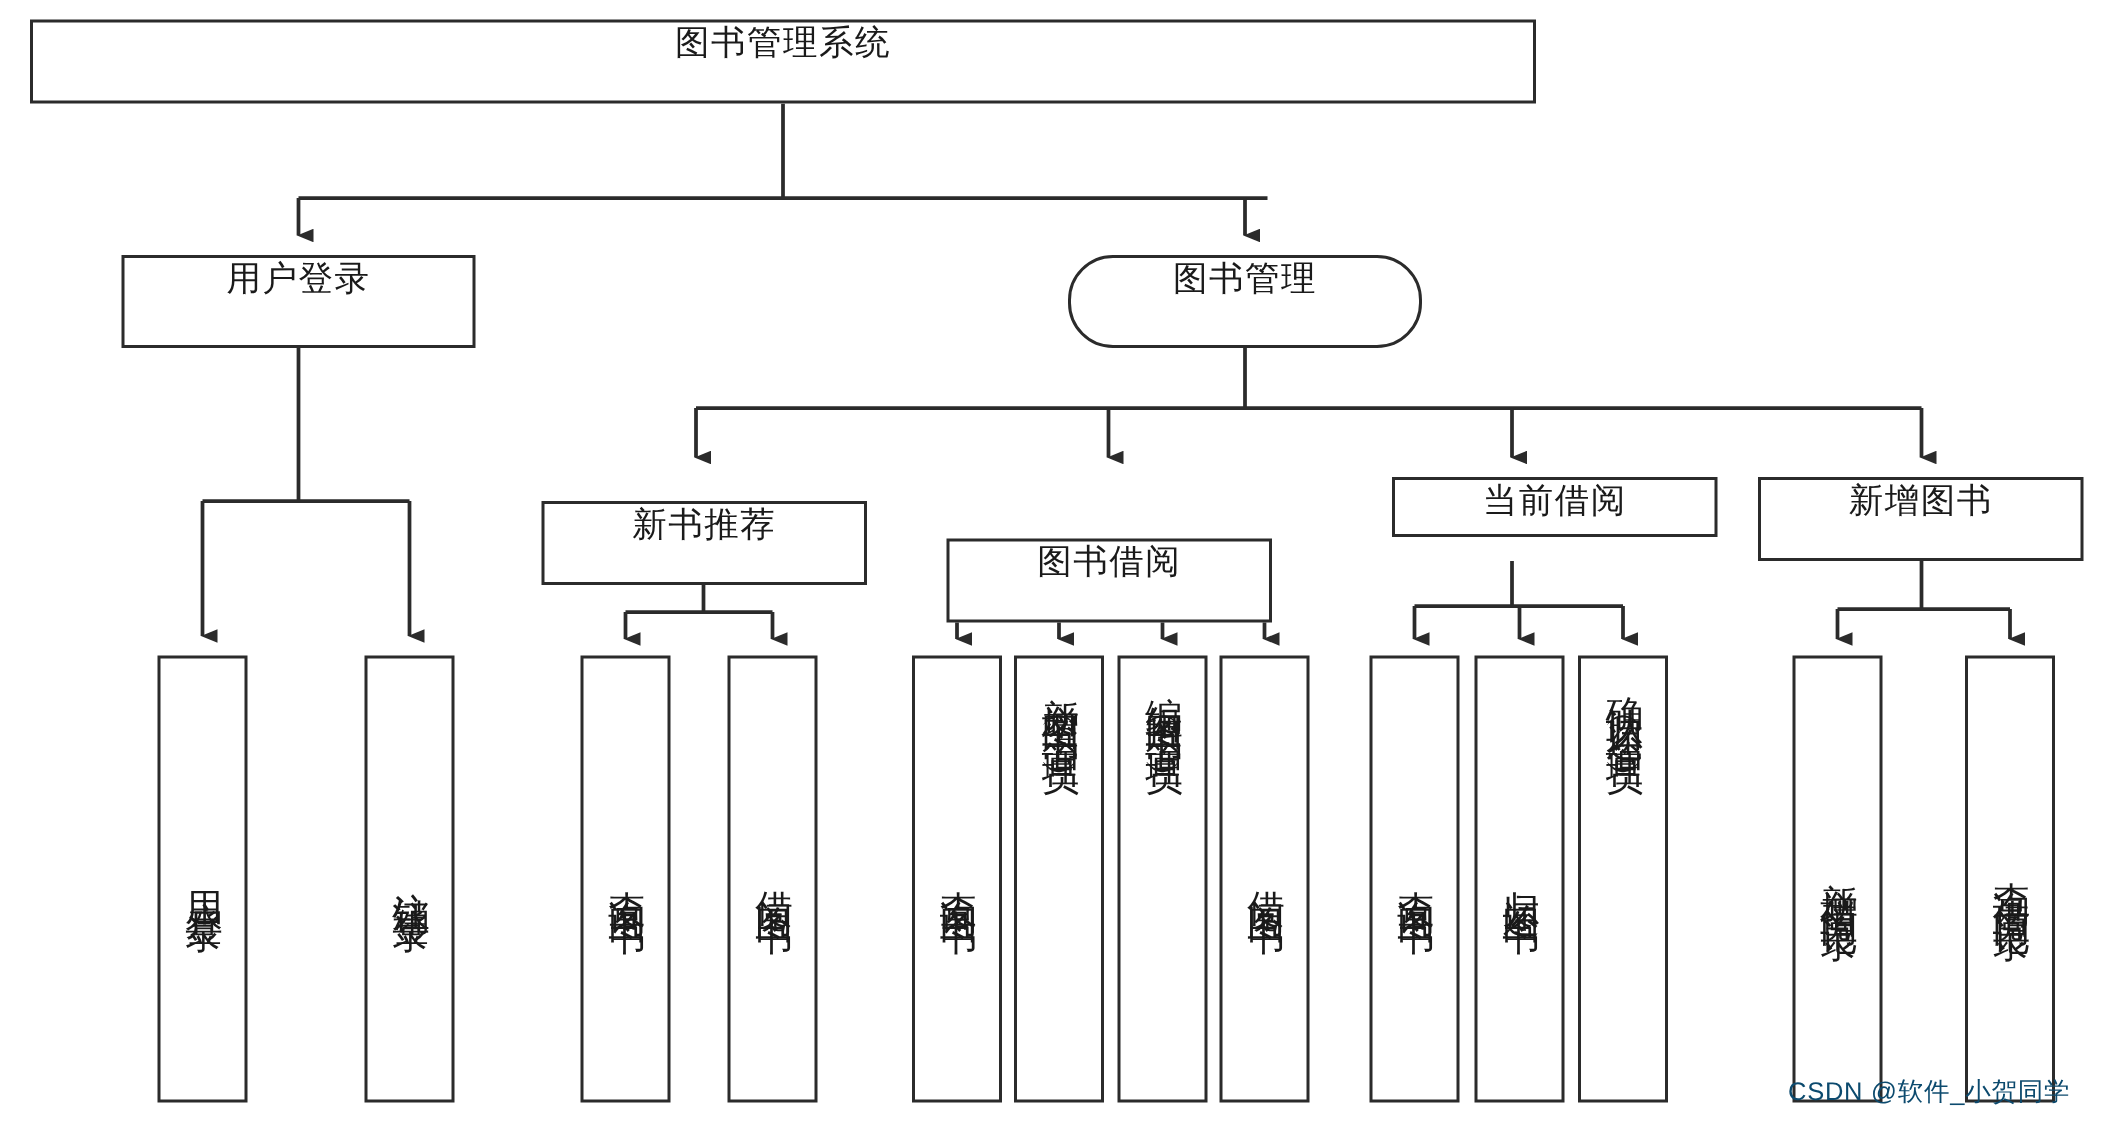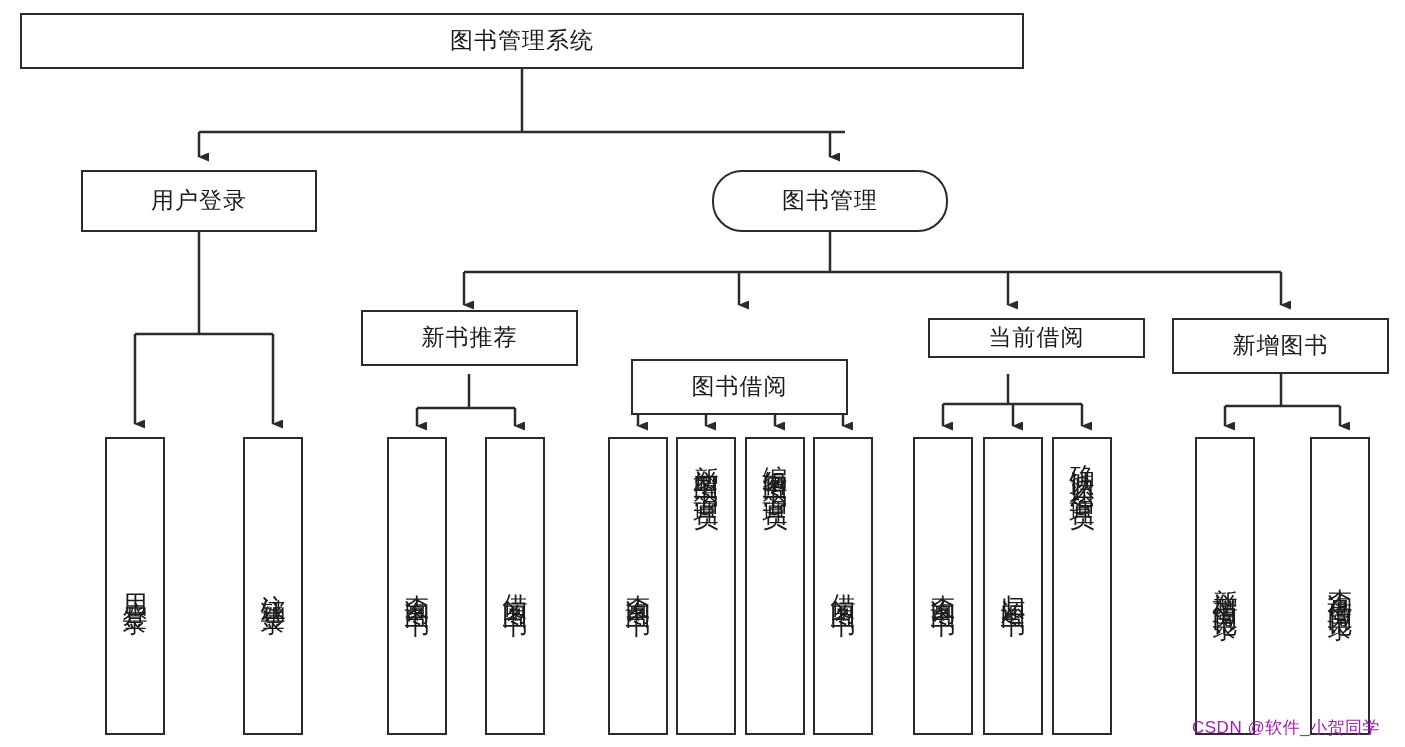--- a/index.html
+++ b/index.html
@@ -25,21 +25,20 @@
     width: 1405px;
     height: 747px;
     pointer-events: none;
   }
   .node {
     position: absolute;
     box-sizing: border-box;
     border: 2.5px solid #2b2b2b;
     background: #ffffff;
     display: flex;
-    align-items: center;
     justify-content: center;
     color: #1a1a1a;
   }
   .node-label {
     display: block;
     text-align: center;
     line-height: 1.18;
     color: #1a1a1a;
   }
   
@@ -69,21 +68,21 @@
   
   .node.vert.centered {
     align-items: center;
   }
   .node.vert.centered .node-label {
     margin-top: 0;
   }
   .watermark {
     position: absolute;
     font-size: 17px;
-    color: #a21caf;
+    color: #0c4a6e;
     white-space: nowrap;
     letter-spacing: 0.5px;
   }
 </style>
 </head>
 <body>
 
 <div id="canvas">
 
   <svg id="edges" viewBox="0 0 1405 747">
@@ -141,21 +140,21 @@
     <span class="node-label">图书管理系统</span>
   </div>
 
   <div class="node horiz" style="left:81px; top:170px; width:236px; height:62px;">
     <span class="node-label">用户登录</span>
   </div>
   <div class="node horiz" style="left:712px; top:170px; width:236px; height:62px;border-radius:30px;">
     <span class="node-label">图书管理</span>
   </div>
 
-  <div class="node horiz" style="left:361px; top:310px; width:217px; height:56px;">
+  <div class="node horiz" style="left:361px; top:334px; width:217px; height:56px;">
     <span class="node-label">新书推荐</span>
   </div>
   <div class="node horiz" style="left:631px; top:318px; width:217px; height:56px;margin-top:41px;">
     <span class="node-label">图书借阅</span>
   </div>
   <div class="node horiz" style="left:928px; top:318px; width:217px; height:40px;">
     <span class="node-label">当前借阅</span>
   </div>
   <div class="node horiz" style="left:1172px; top:318px; width:217px; height:56px;">
     <span class="node-label">新增图书</span>

